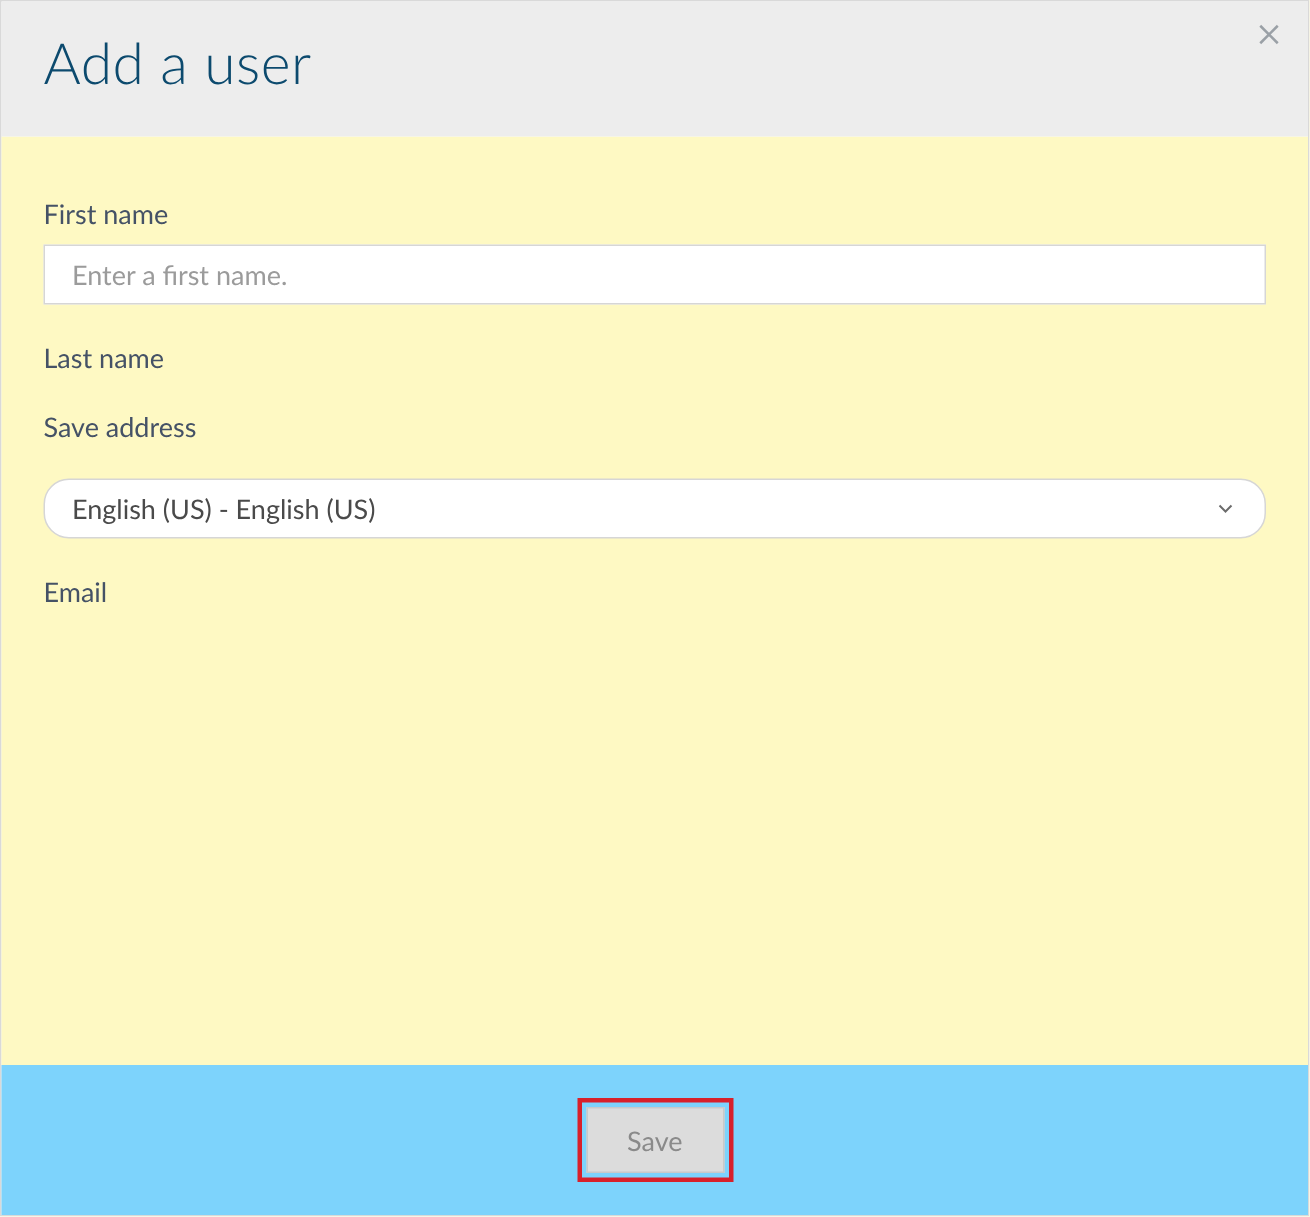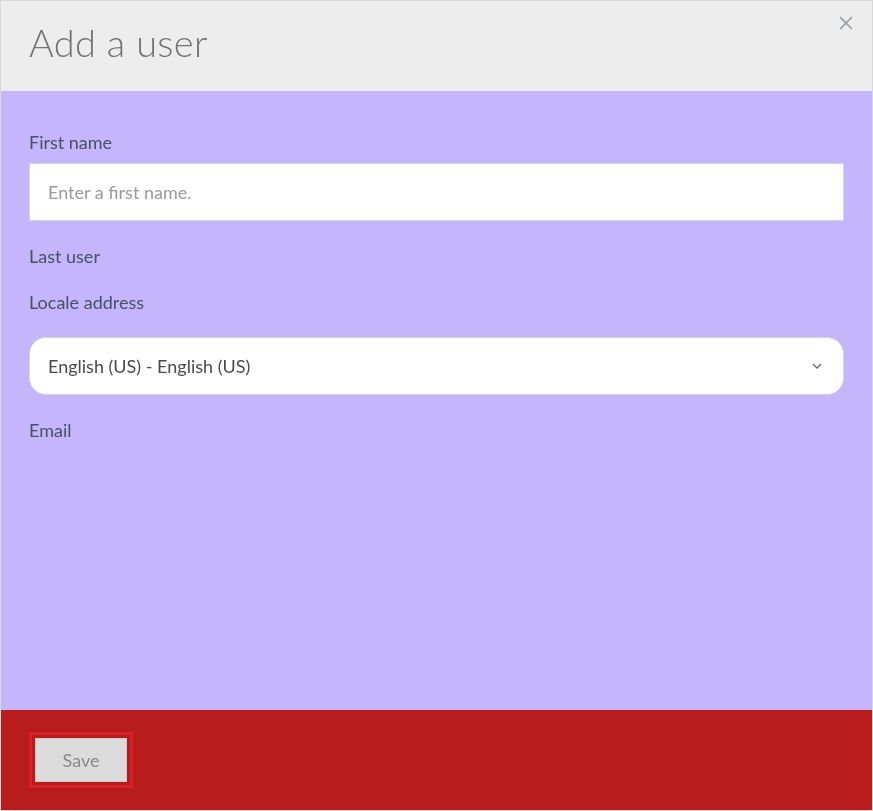--- a/index.html
+++ b/index.html
@@ -23,21 +23,21 @@
       background: #fff;
     }
     .modal-header {
       background: #ededed;
       padding: 18px 28px 26px 28px;
       position: relative;
     }
     .modal-title {
       font-size: 38px;
       font-weight: 300;
-      color: #737373;
+      color: #0c4a6e;
       letter-spacing: 0.3px;
     }
     .close-btn {
       position: absolute;
       top: 6px;
       right: 10px;
       background: none;
       border: none;
       cursor: pointer;
       padding: 6px;
@@ -45,35 +45,35 @@
       line-height: 1;
     }
     .close-btn svg {
       width: 20px;
       height: 20px;
       display: block;
     }
     .modal-body {
       flex: 1;
       padding: 40px 28px 20px 28px;
-      background: #c4b5fd;
+      background: #fef9c3;
     }
     .form-group {
       margin-bottom: 24px;
     }
     .form-label {
       display: block;
       font-size: 18px;
       color: #455266;
       margin-bottom: 10px;
       font-weight: 400;
     }
     .form-input, .form-select {
       width: 100%;
-      height: 58px;
+      height: 40px;
       border: 1px solid #d6d6d6;
       padding: 0 18px;
       font-size: 18px;
       color: #4a4a4a;
       font-family: inherit;
       background: #fff;
       outline: none;
     }
     .form-input::placeholder {
       color: #9b9b9b;
@@ -92,24 +92,24 @@
     .select-placeholder {
       color: #4a4a4a;
     }
     .chevron {
       width: 16px;
       height: 16px;
       color: #6b6b6b;
       flex-shrink: 0;
     }
     .modal-footer {
-      background: #b91c1c;
+      background: #7dd3fc;
       padding: 22px 28px;
       display: flex;
-      justify-content: flex-start;
+      justify-content: center;
     }
     .save-btn-wrap {
       border: 3px solid #d8202a;
       padding: 3px;
     }
     .save-btn {
       background: #dcdcdc;
       border: 1px solid #c9c9c9;
       color: #8a8a8a;
       font-size: 18px;
@@ -136,25 +136,25 @@
   </div>
 
   <div class="modal-body">
 
     <div class="form-group">
       <label class="form-label">First name</label>
       <input type="text" class="form-input" placeholder="Enter a first name." style="">
     </div>
 
     <div class="form-group">
-      <label class="form-label">Last user</label>
+      <label class="form-label">Last name</label>
     </div>
 
     <div class="form-group">
-      <label class="form-label">Locale address</label>
+      <label class="form-label">Save address</label>
     </div>
 
     <div class="form-group">
       <div class="form-select">
         <span class="select-value">English (US) - English (US)</span>
         <svg class="chevron" viewBox="0 0 24 24" fill="none" stroke="currentColor" stroke-width="2">
           <polyline points="6 9 12 15 18 9"></polyline>
         </svg>
       </div>
     </div>

